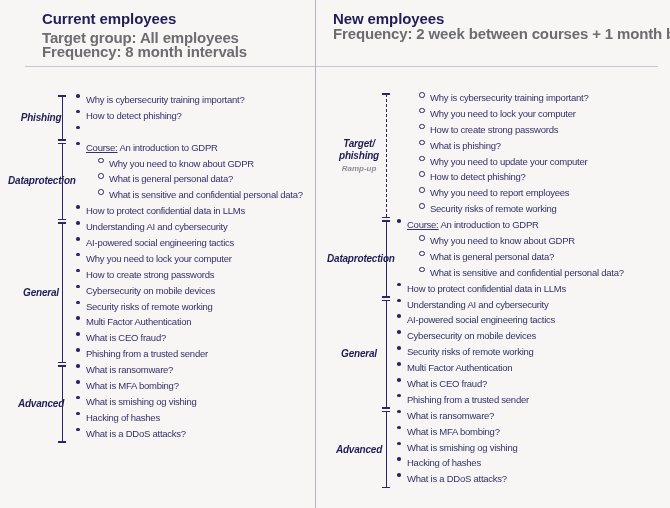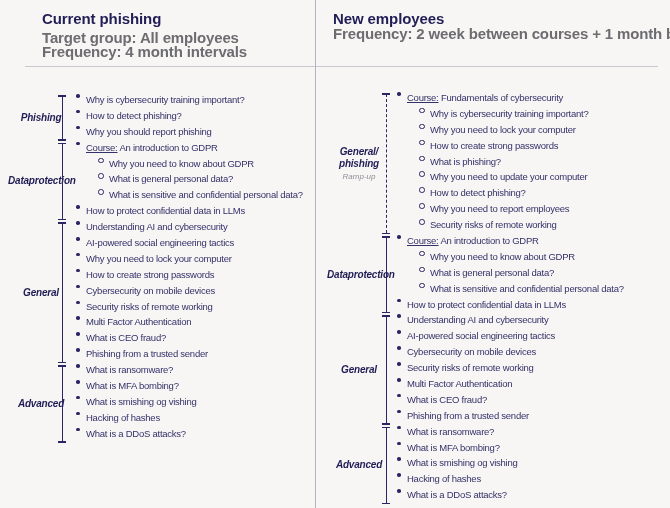--- a/index.html
+++ b/index.html
@@ -27,21 +27,21 @@
 
   .group{position:relative;}
 
   .glabel{
     position:absolute; top:50%; transform:translateY(-50%);
     text-align:center; font-weight:bold; font-style:italic;
     font-size:10px; line-height:12px; color:#211d56; letter-spacing:-0.2px;padding-left:8px;
   }
   .c0 .glabel{left:0; width:66px;}
   .c1 .glabel{left:4px; width:64px;}
-  .gsub{font-size:8px; color:#8f8e99; font-weight:normal; margin-top:1px; letter-spacing:0;}
+  .gsub{font-size:8px; color:#8f8e99; font-weight:bold; margin-top:1px; letter-spacing:0;}
 
   .bracket{position:absolute; top:2px; bottom:2px; width:0; border-left:1.5px solid #2a2663;}
   .bracket.dashed{border-left-style:dashed;}
   .c0 .bracket{left:62px;}
   .c1 .bracket{left:71px;}
   .tick{position:absolute; left:-5px; width:8px; height:1.5px; background:#2a2663; display:block;}
   .tick.t{top:-1px;}
   .tick.b{bottom:-1px;}
 
   .items{position:relative;}
@@ -57,23 +57,23 @@
 </head>
 <body>
 
 <div class="canvas">
 
   <div class="vdivider"></div>
   <div class="hrule left"></div>
   <div class="hrule right"></div>
 
   <div class="header h0">
-    <div class="h-title">Current phishing</div>
+    <div class="h-title">Current employees</div>
     <div class="h-sub first">Target group: All employees</div>
-    <div class="h-sub">Frequency: 4 month intervals</div>
+    <div class="h-sub">Frequency: 8 month intervals</div>
   </div>
 
   <div class="header h1">
     <div class="h-title">New employees</div>
     <div class="h-sub">Frequency: 2 week between courses + 1 month between videos</div>
   </div>
 
   <div class="col c0">
       <div class="group">
         <div class="glabel">
@@ -87,21 +87,20 @@
           <div class="item l1">
             <span class="b1"></span>
             <span class="txt">Why is cybersecurity training important?</span>
           </div>
           <div class="item l1">
             <span class="b1"></span>
             <span class="txt">How to detect phishing?</span>
           </div>
           <div class="item l1">
             <span class="b1"></span>
-            <span class="txt">Why you should report phishing</span>
           </div>
         </div>
       </div>
       <div class="group">
         <div class="glabel">
           <div>Dataprotection</div>
         </div>
         <div class="bracket solid">
           <i class="tick t"></i>
           <i class="tick b"></i>
@@ -204,33 +203,29 @@
           <div class="item l1">
             <span class="b1"></span>
             <span class="txt">What is a DDoS attacks?</span>
           </div>
         </div>
       </div>
     </div>
   <div class="col c1">
       <div class="group">
         <div class="glabel">
-          <div>General/</div>
+          <div>Target/</div>
           <div>phishing</div>
           <div class="gsub">Ramp-up</div>
         </div>
         <div class="bracket dashed">
           <i class="tick t"></i>
           <i class="tick b"></i>
         </div>
         <div class="items">
-          <div class="item l1">
-            <span class="b1"></span>
-            <span class="txt"><span class="course">Course:</span> Fundamentals of cybersecurity</span>
-          </div>
           <div class="item l2">
             <span class="b2"></span>
             <span class="txt">Why is cybersecurity training important?</span>
           </div>
           <div class="item l2">
             <span class="b2"></span>
             <span class="txt">Why you need to lock your computer</span>
           </div>
           <div class="item l2">
             <span class="b2"></span>

